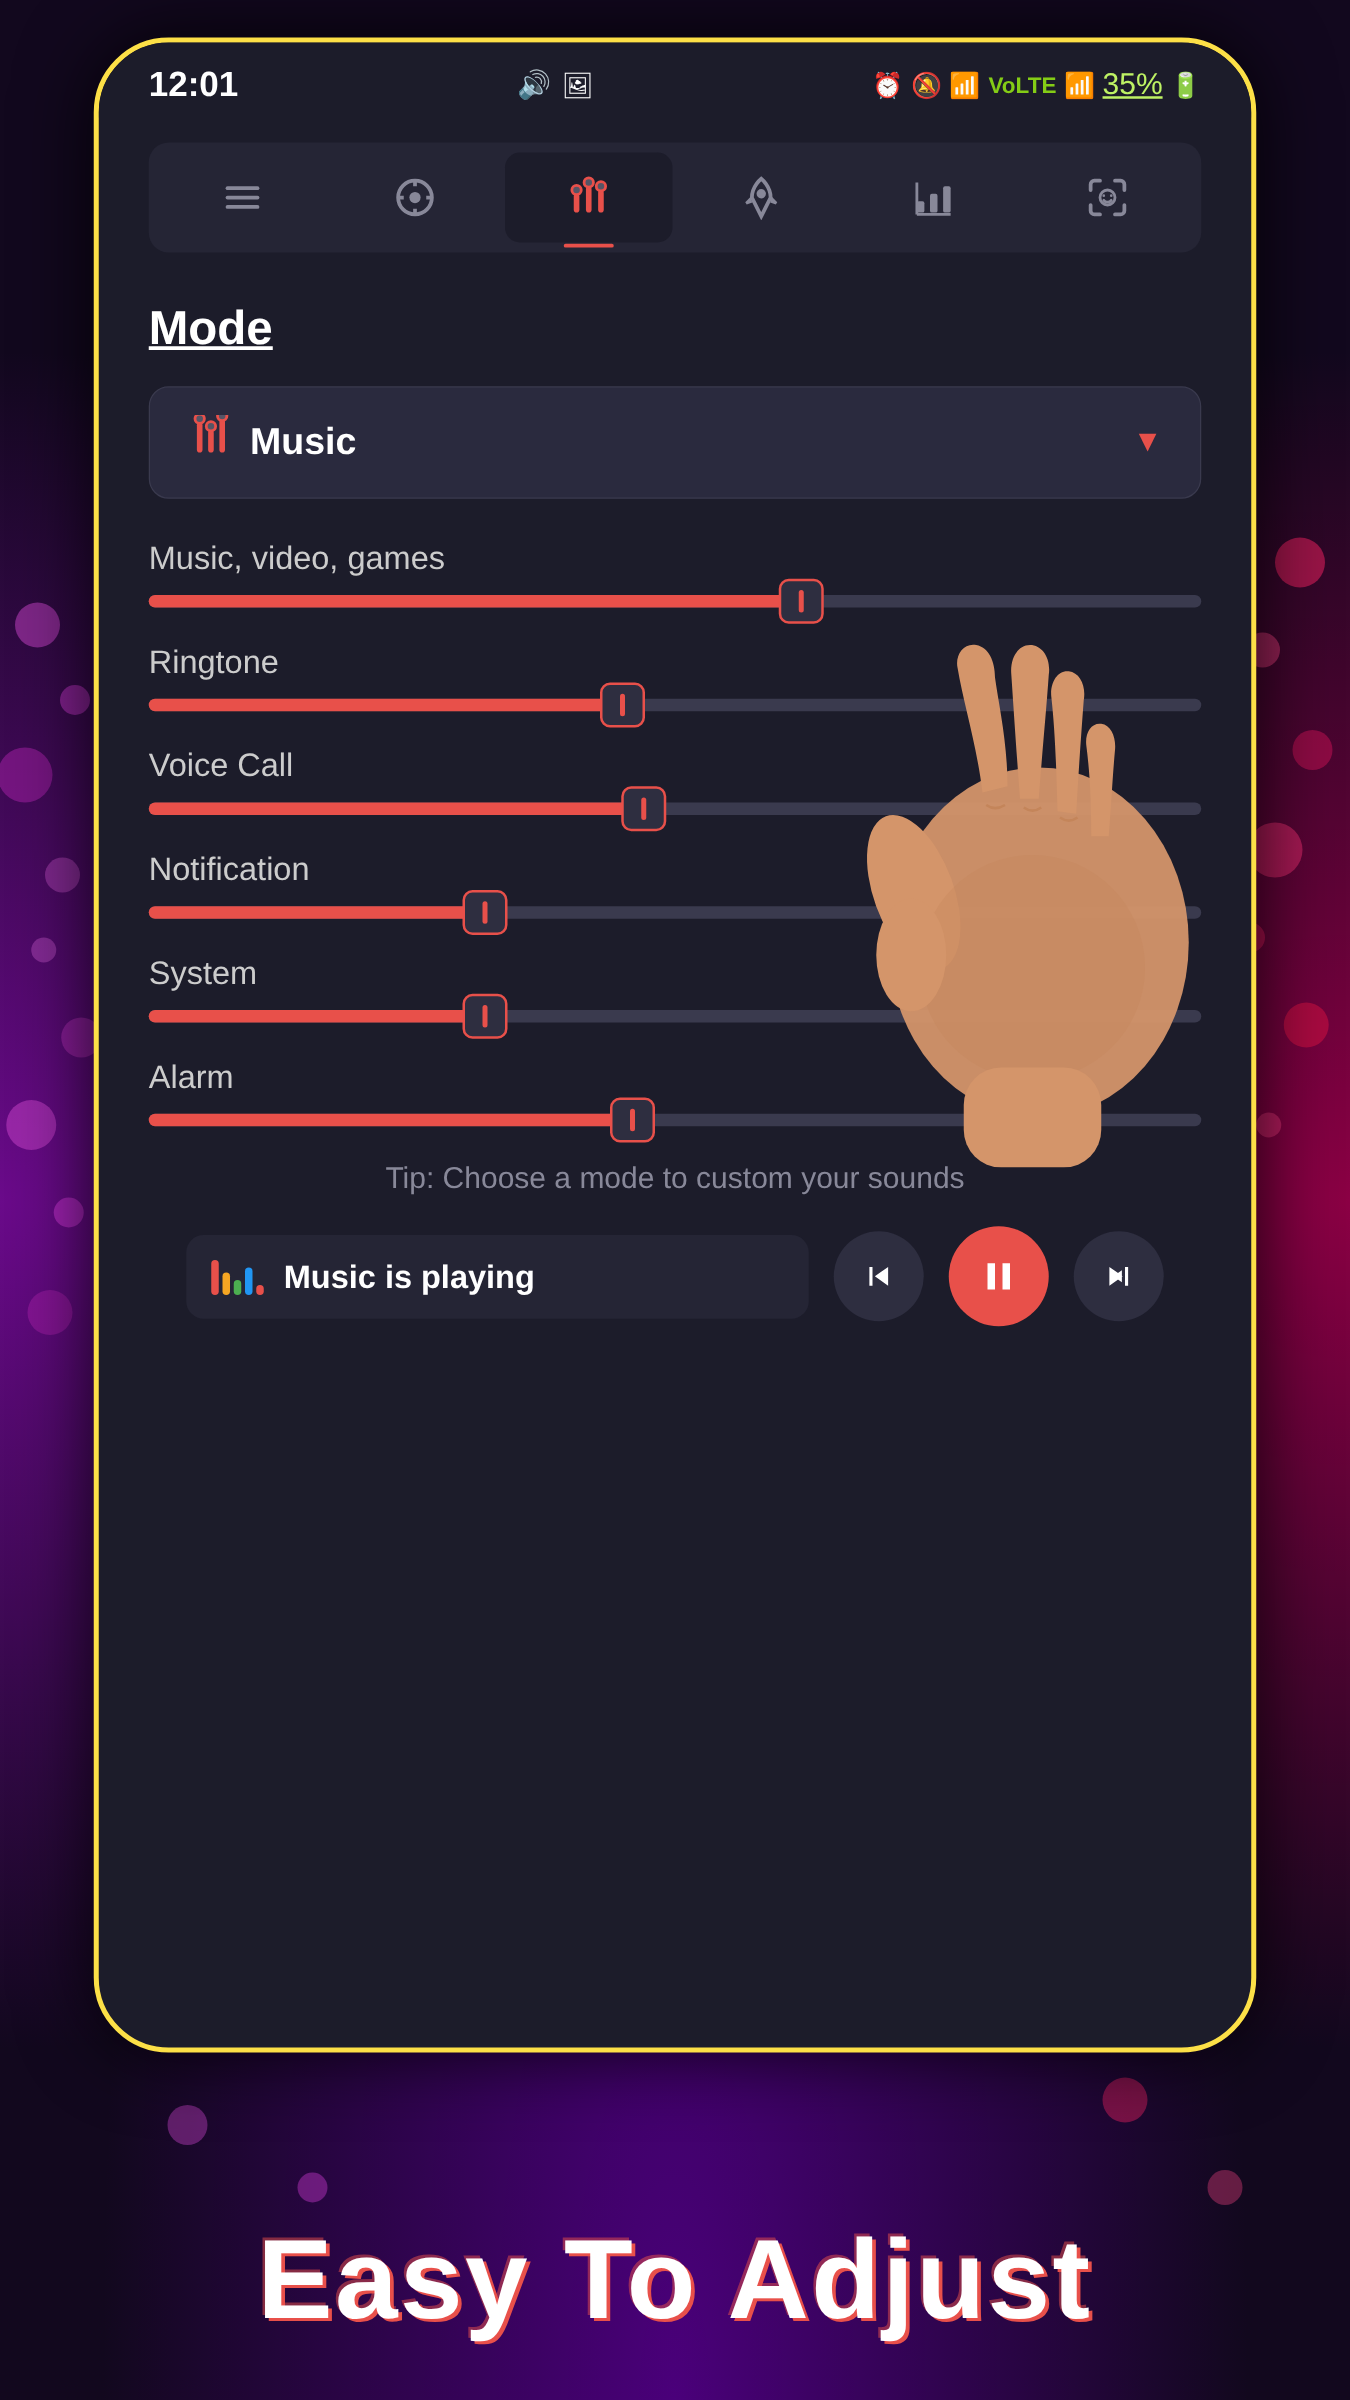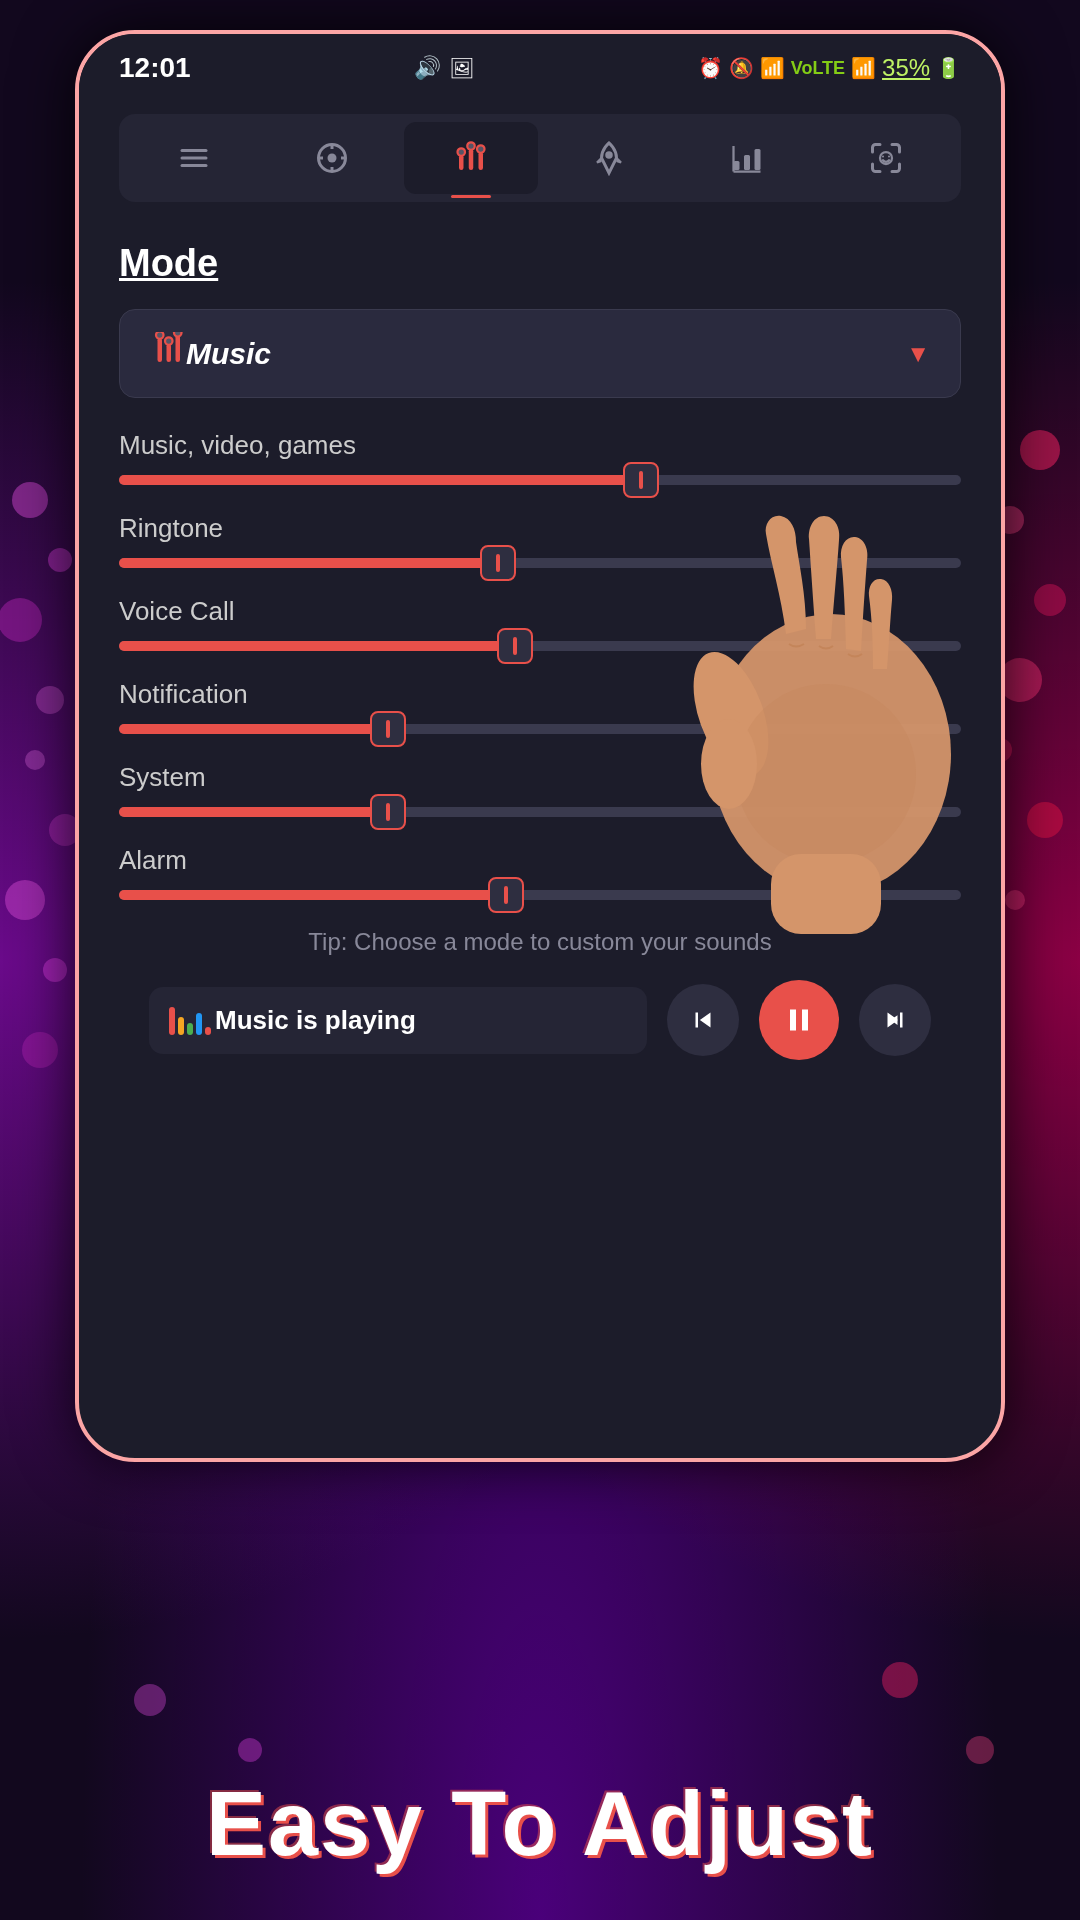--- a/index.html
+++ b/index.html
@@ -32,24 +32,24 @@
       z-index: 1;
       overflow: hidden;
     }
 
     
     .phone-frame {
       position: absolute;
       top: 30px;
       left: 75px;
       width: 930px;
-      height: 1432px;
+      height: 1612px;
       background: #1c1c2a;
       border-radius: 60px;
-      border: 4px solid #fca5a5;
+      border: 4px solid #fde047;
       overflow: hidden;
       z-index: 10;
       box-shadow: 0 0 60px rgba(0,0,0,0.8);
     }
 
     
     .status-bar {
       display: flex;
       justify-content: space-between;
       align-items: center;
@@ -144,21 +144,21 @@
       display: flex;
       align-items: center;
       justify-content: space-between;
       margin-bottom: 32px;
       border: 1px solid #3a3a4e;
     }
 
     .mode-label-group {
       display: flex;
       align-items: center;
-      font-style: italic;
+      gap: 14px;
     }
 
     .mode-icon {
       color: #e8504a;
       font-size: 30px;
     }
 
     .mode-text {
       color: white;
       font-size: 30px;
@@ -235,21 +235,21 @@
       padding: 0 30px;
     }
 
     .now-playing {
       flex: 1;
       background: #252535;
       border-radius: 14px;
       padding: 18px 20px;
       display: flex;
       align-items: center;
-      gap: 4px;
+      gap: 16px;
     }
 
     .equalizer-bars {
       display: flex;
       align-items: flex-end;
       gap: 3px;
       height: 30px;
     }
 
     .eq-bar {

